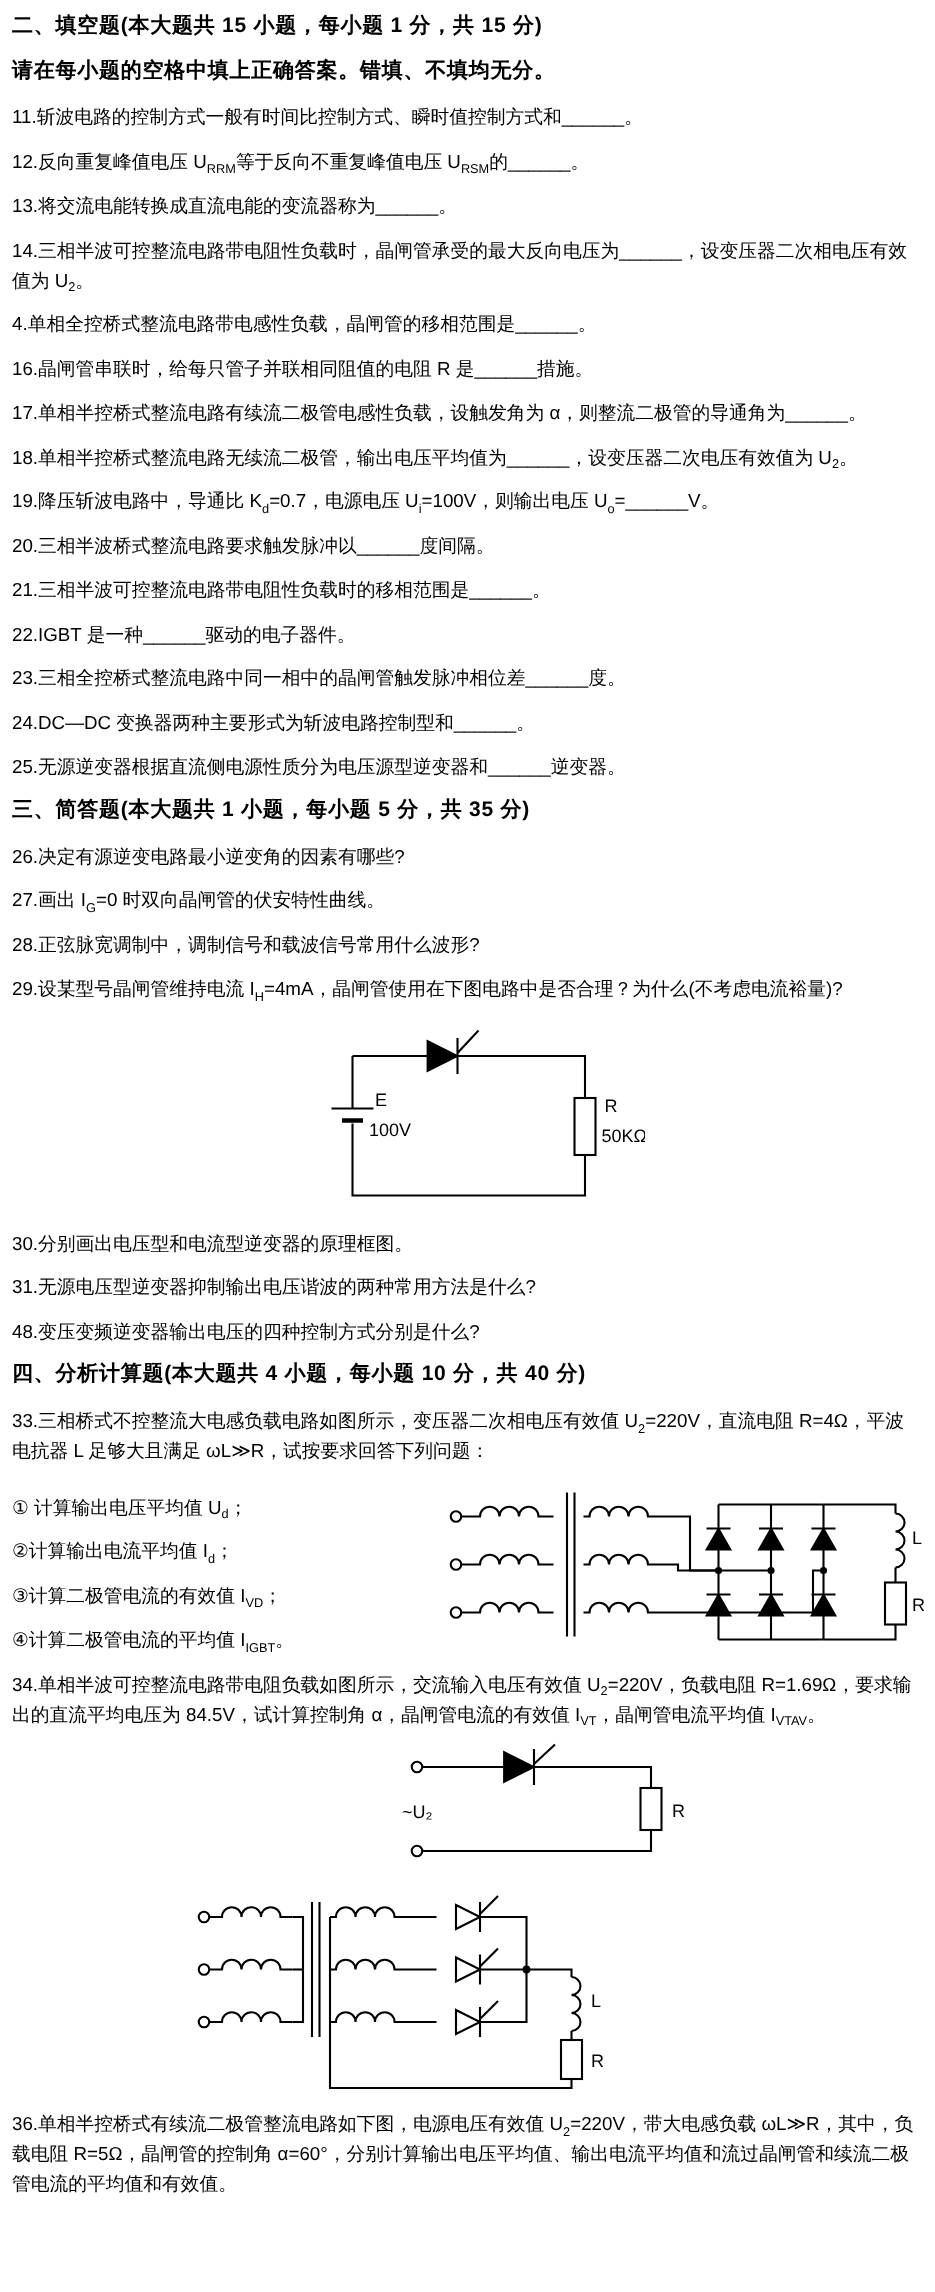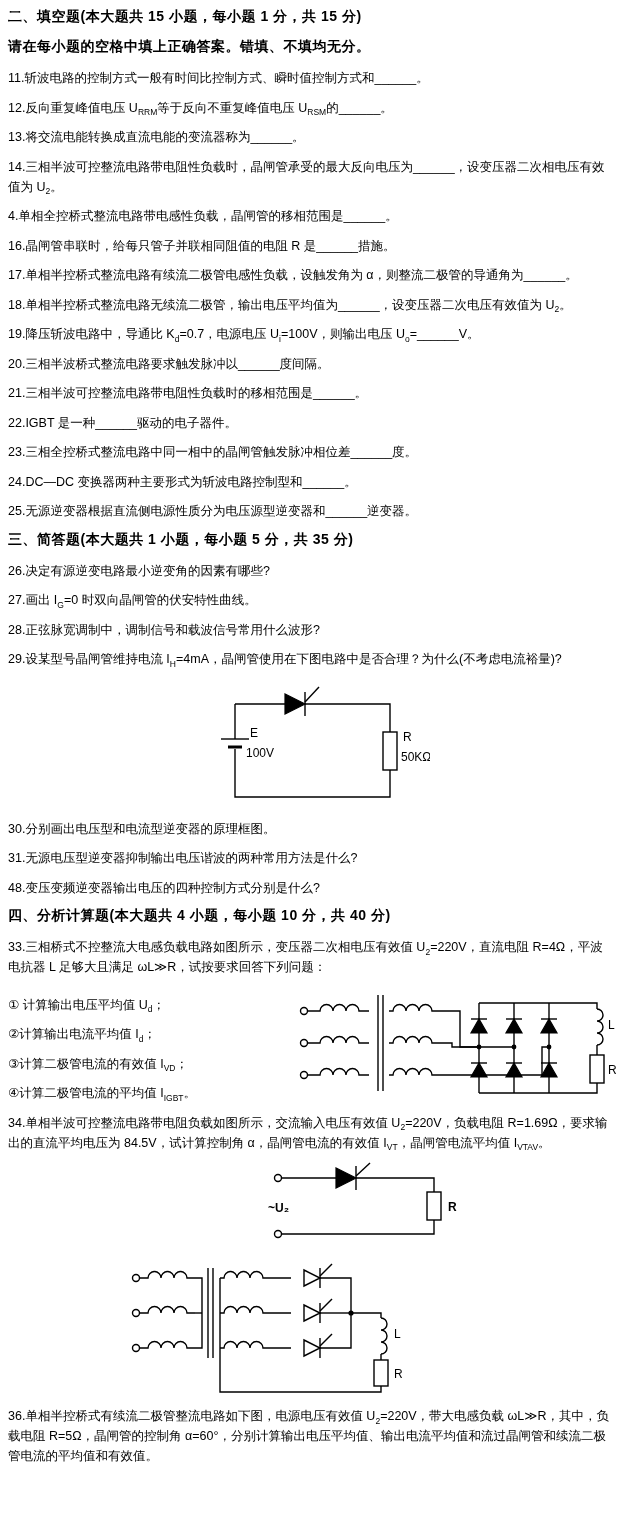--- a/index.html
+++ b/index.html
@@ -8,21 +8,21 @@
     color:#000;
     font-family:"Liberation Sans","DejaVu Sans",sans-serif;
     font-size:12.5px;
   }
   .page{padding:6px 8px 2px 8px;}
   .h{font-weight:bold;font-size:14px;margin:2px 0 12px 0;letter-spacing:.5px;}
   .q{margin:0 0 9.5px 0;line-height:1.6;}
   sub{font-size:8.5px;line-height:0;margin-top:48px;}
   .fig{margin:2px 0 10px 0;}
   .fig29{margin-left:182px;}
-  .fig34{margin-left:258px;margin-top:6px;font-weight:bold;}
+  .fig34{margin-left:258px;margin-top:6px;}
   .fig35{margin-left:118px;}
   .q33row{display:flex;align-items:flex-end;}
   .q33col{flex:0 0 286px;}
   .q33fig{margin-top:-6px;}
   svg{display:block;}
   svg text{font-family:"Liberation Sans","DejaVu Sans",sans-serif;font-size:12px;fill:#000;}
   .wire{stroke:#000;stroke-width:1.4;fill:none;}
   .thick{stroke:#000;stroke-width:3;fill:none;}
   .dev-fill{fill:#000;stroke:#000;stroke-width:1.2;}
   .dev-open{fill:#fff;stroke:#000;stroke-width:1.4;}

